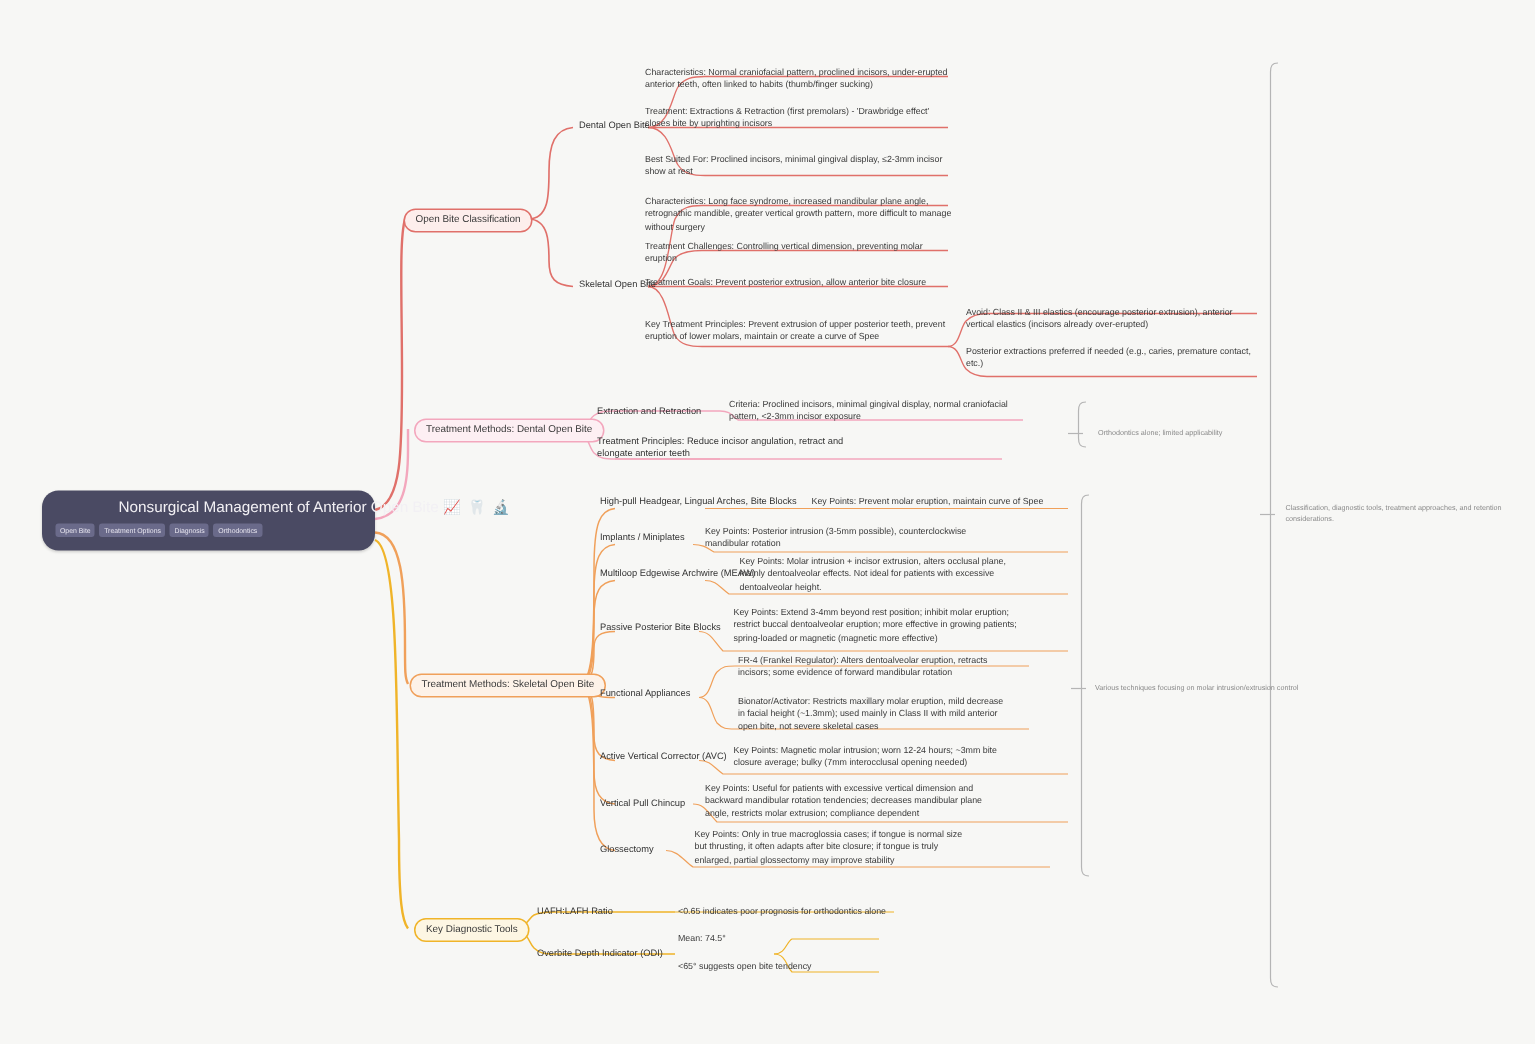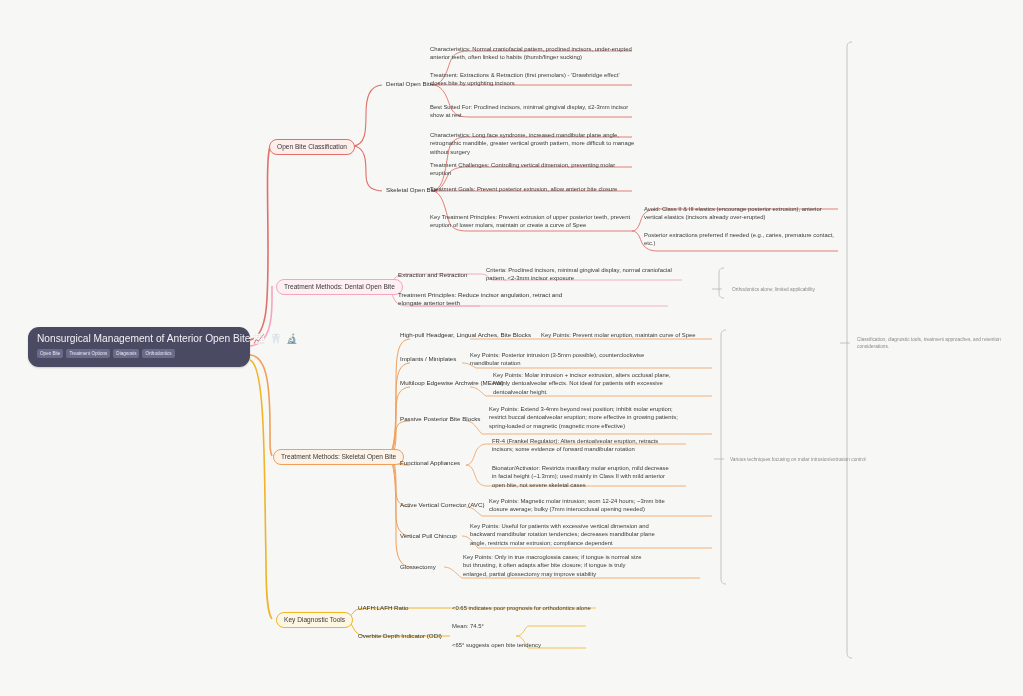--- a/index.html
+++ b/index.html
@@ -15,21 +15,21 @@
   
   .root{
     position:absolute;left:28px;top:327px;
     width:222px;height:40px;
     background:#4a4a63;border-radius:11px;
     box-shadow:0 1px 2px rgba(0,0,0,.18);
     padding:5px 9px 4px 9px;box-sizing:border-box;
   }
   .root-title{
     color:#f2f0f4;font-size:10.2px;line-height:13px;
-    white-space:nowrap;display:flex;align-items:center;gap:3px;
+    white-space:nowrap;display:flex;align-items:center;gap:3px;margin-left:42px;
   }
   .root-title .emo{font-size:9.5px;letter-spacing:1px;}
   .root-tags{display:flex;gap:3px;margin-top:4px;}
   .tag{
     background:#6a6a8a;color:#e8e6f0;
     font-size:4.6px;line-height:7px;
     padding:1px 3px;border-radius:2px;white-space:nowrap;
   }
 
   

